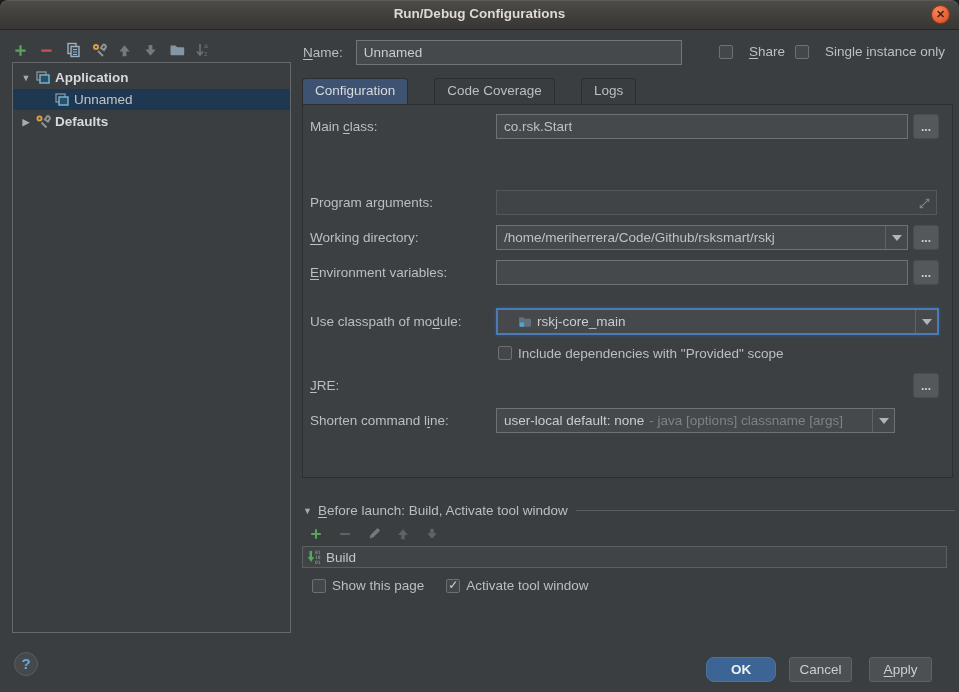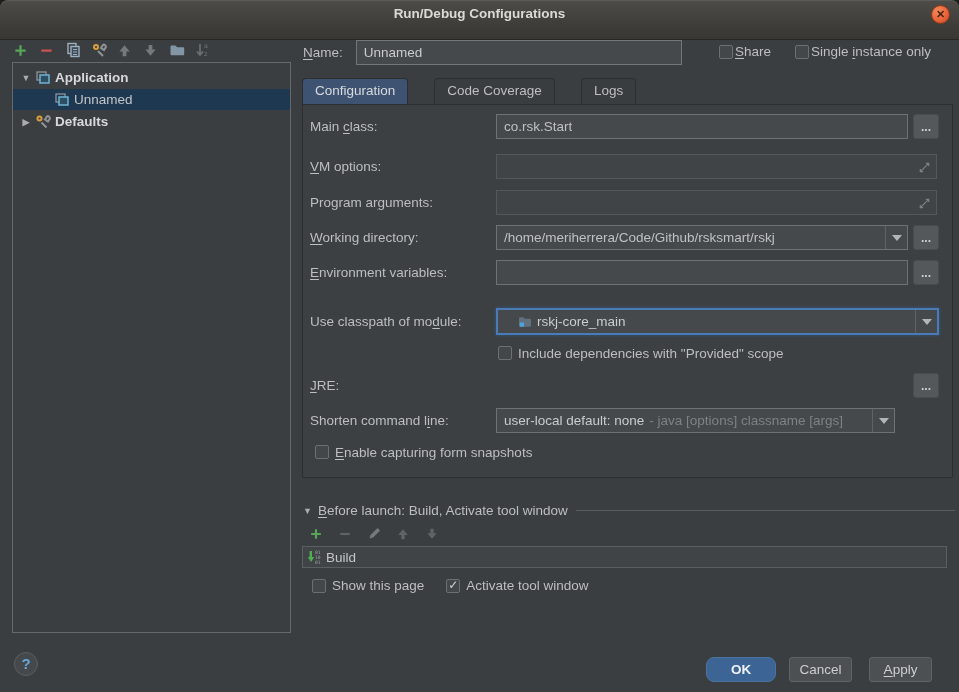--- a/index.html
+++ b/index.html
@@ -1,21 +1,21 @@
 <!DOCTYPE html>
 <html><head>
 <meta charset="utf-8">
 <style>
   * { margin:0; padding:0; box-sizing:border-box; }
   html,body { background:#1e1e1e; }
   body { font-family:"Liberation Sans", sans-serif; }
   .dialog { position:relative; width:959px; height:692px; background:#3b3e40; overflow:hidden; border-radius:8px 8px 0 0; }
 
   
-  .titlebar { position:absolute; left:0; top:0; width:959px; height:40px;
+  .titlebar { position:absolute; left:0; top:0; width:959px; height:30px;
     background:linear-gradient(#4e4c48,#403e3a 60%,#393733); border-bottom:1px solid #282622;
     box-shadow:inset 0 1px 0 #5c5a55; border-radius:8px 8px 0 0; }
   .titlebar .title { position:absolute; left:0; right:0; top:6px; text-align:center;
     font-size:13.5px; font-weight:bold; color:#dcdad6; }
   .close-btn { position:absolute; right:9px; top:5px; width:19px; height:19px; border-radius:50%;
     background:radial-gradient(circle at 35% 30%, #f58a5a, #e8643c 55%, #c54a20);
     border:1px solid #8f3a18; color:#4e2410; font-size:11px; font-weight:bold;
     text-align:center; line-height:17px; cursor:default; }
 
   
@@ -31,21 +31,21 @@
   .tree-row.selected { background:#1d3850; }
   .tree-row.group { font-weight:bold; color:#d6d8da; }
 
   
   .right-area { position:absolute; left:300px; top:30px; width:659px; height:610px; }
   .name-row { position:absolute; left:3px; top:10px; display:flex; align-items:center; }
   .flabel { font-size:13.5px; color:#bcbec0; }
   u { text-underline-offset:2px; }
   .name-input { margin-left:13px; width:326px; height:25px; background:#45494b; border:1px solid #72767a;
     color:#c9cbcd; font-size:13.5px; padding:0 7px; font-family:"Liberation Sans",sans-serif; outline:none; }
-  .hdr-check { position:absolute; top:14px; display:flex; align-items:center; gap:2px; }
+  .hdr-check { position:absolute; top:14px; display:flex; align-items:center; gap:16px; }
 
   .cb { width:14px; height:14px; background:#43474a; border:1px solid #6c7073; border-radius:2px; position:relative; flex:none; }
   .cb.checked::after { content:"✓"; position:absolute; left:1px; top:-2px; font-size:12px; color:#ced1d3; }
   .cb-label { font-size:13.5px; color:#bcbec0; }
 
   
   .tabs { position:absolute; left:2px; top:48px; display:flex; height:26px;gap:24px; }
   .tab { padding:4px 12px 5px; font-size:13.5px; color:#bcbec0; background:#3a3d3f;
     border:1px solid #2c2e30; border-bottom:none; border-radius:4px 4px 0 0; margin-right:2px; }
   .tab.active { background:#3e5371; color:#d7dade; }
@@ -212,30 +212,20 @@
     <div class="panel">
 
       <div class="frow" style="top:9px">
         <span class="flabel"><span>Main </span><u>c</u><span>lass:</span></span>
         <div class="tfield" style="width:412px">
           <span class="ftext">co.rsk.Start</span>
         </div>
         <button class="dots">...</button>
       </div>
 
-      <div class="frow" style="top:49px">
-        <span class="flabel"><u>V</u><span>M options:</span></span>
-        <div class="tfield disabled" style="width:441px">
-          <span class="ftext"></span>
-          <span class="expand-ic">
-            <svg width="13" height="13" viewBox="0 0 14 14">
-                <path d="M8.5 2.5h3v3M11.5 2.5l-9 9M2.5 8.5v3h3" stroke="#7d8184" stroke-width="1.3" fill="none"></path>
-              </svg></span>
-        </div>
-      </div>
 
       <div class="frow" style="top:85px">
         <span class="flabel"><span>Program ar</span><u>g</u><span>uments:</span></span>
         <div class="tfield disabled" style="width:441px">
           <span class="ftext"></span>
           <span class="expand-ic">
             <svg width="13" height="13" viewBox="0 0 14 14">
                 <path d="M8.5 2.5h3v3M11.5 2.5l-9 9M2.5 8.5v3h3" stroke="#7d8184" stroke-width="1.3" fill="none"></path>
               </svg></span>
         </div>
@@ -287,24 +277,20 @@
       <div class="frow" style="top:303px">
         <span class="flabel"><span>Shorten command l</span><u>i</u><span>ne:</span></span>
         <div class="combo" style="width:399px">
           <span class="ftext bright">user-local default: none</span>
           <span class="ftext dim" style="margin-left:5px">- java [options] classname [args]</span>
           <span class="spacer"></span>
           <span class="combo-arrow"></span>
         </div>
       </div>
 
-      <div class="chk-row" style="left:12px;top:338px">
-        <span class="cb"></span>
-        <span class="cb-label"><u>E</u><span>nable capturing form snapshots</span></span>
-      </div>
     </div>
 
     <div class="bl-header">
       <span class="twisty">▼</span>
       <span class="flabel"><u>B</u><span>efore launch: Build, Activate tool window</span></span>
       <span class="hline"></span>
     </div>
 
     <div class="bl-toolbar">
       <span class="tb-icon">

